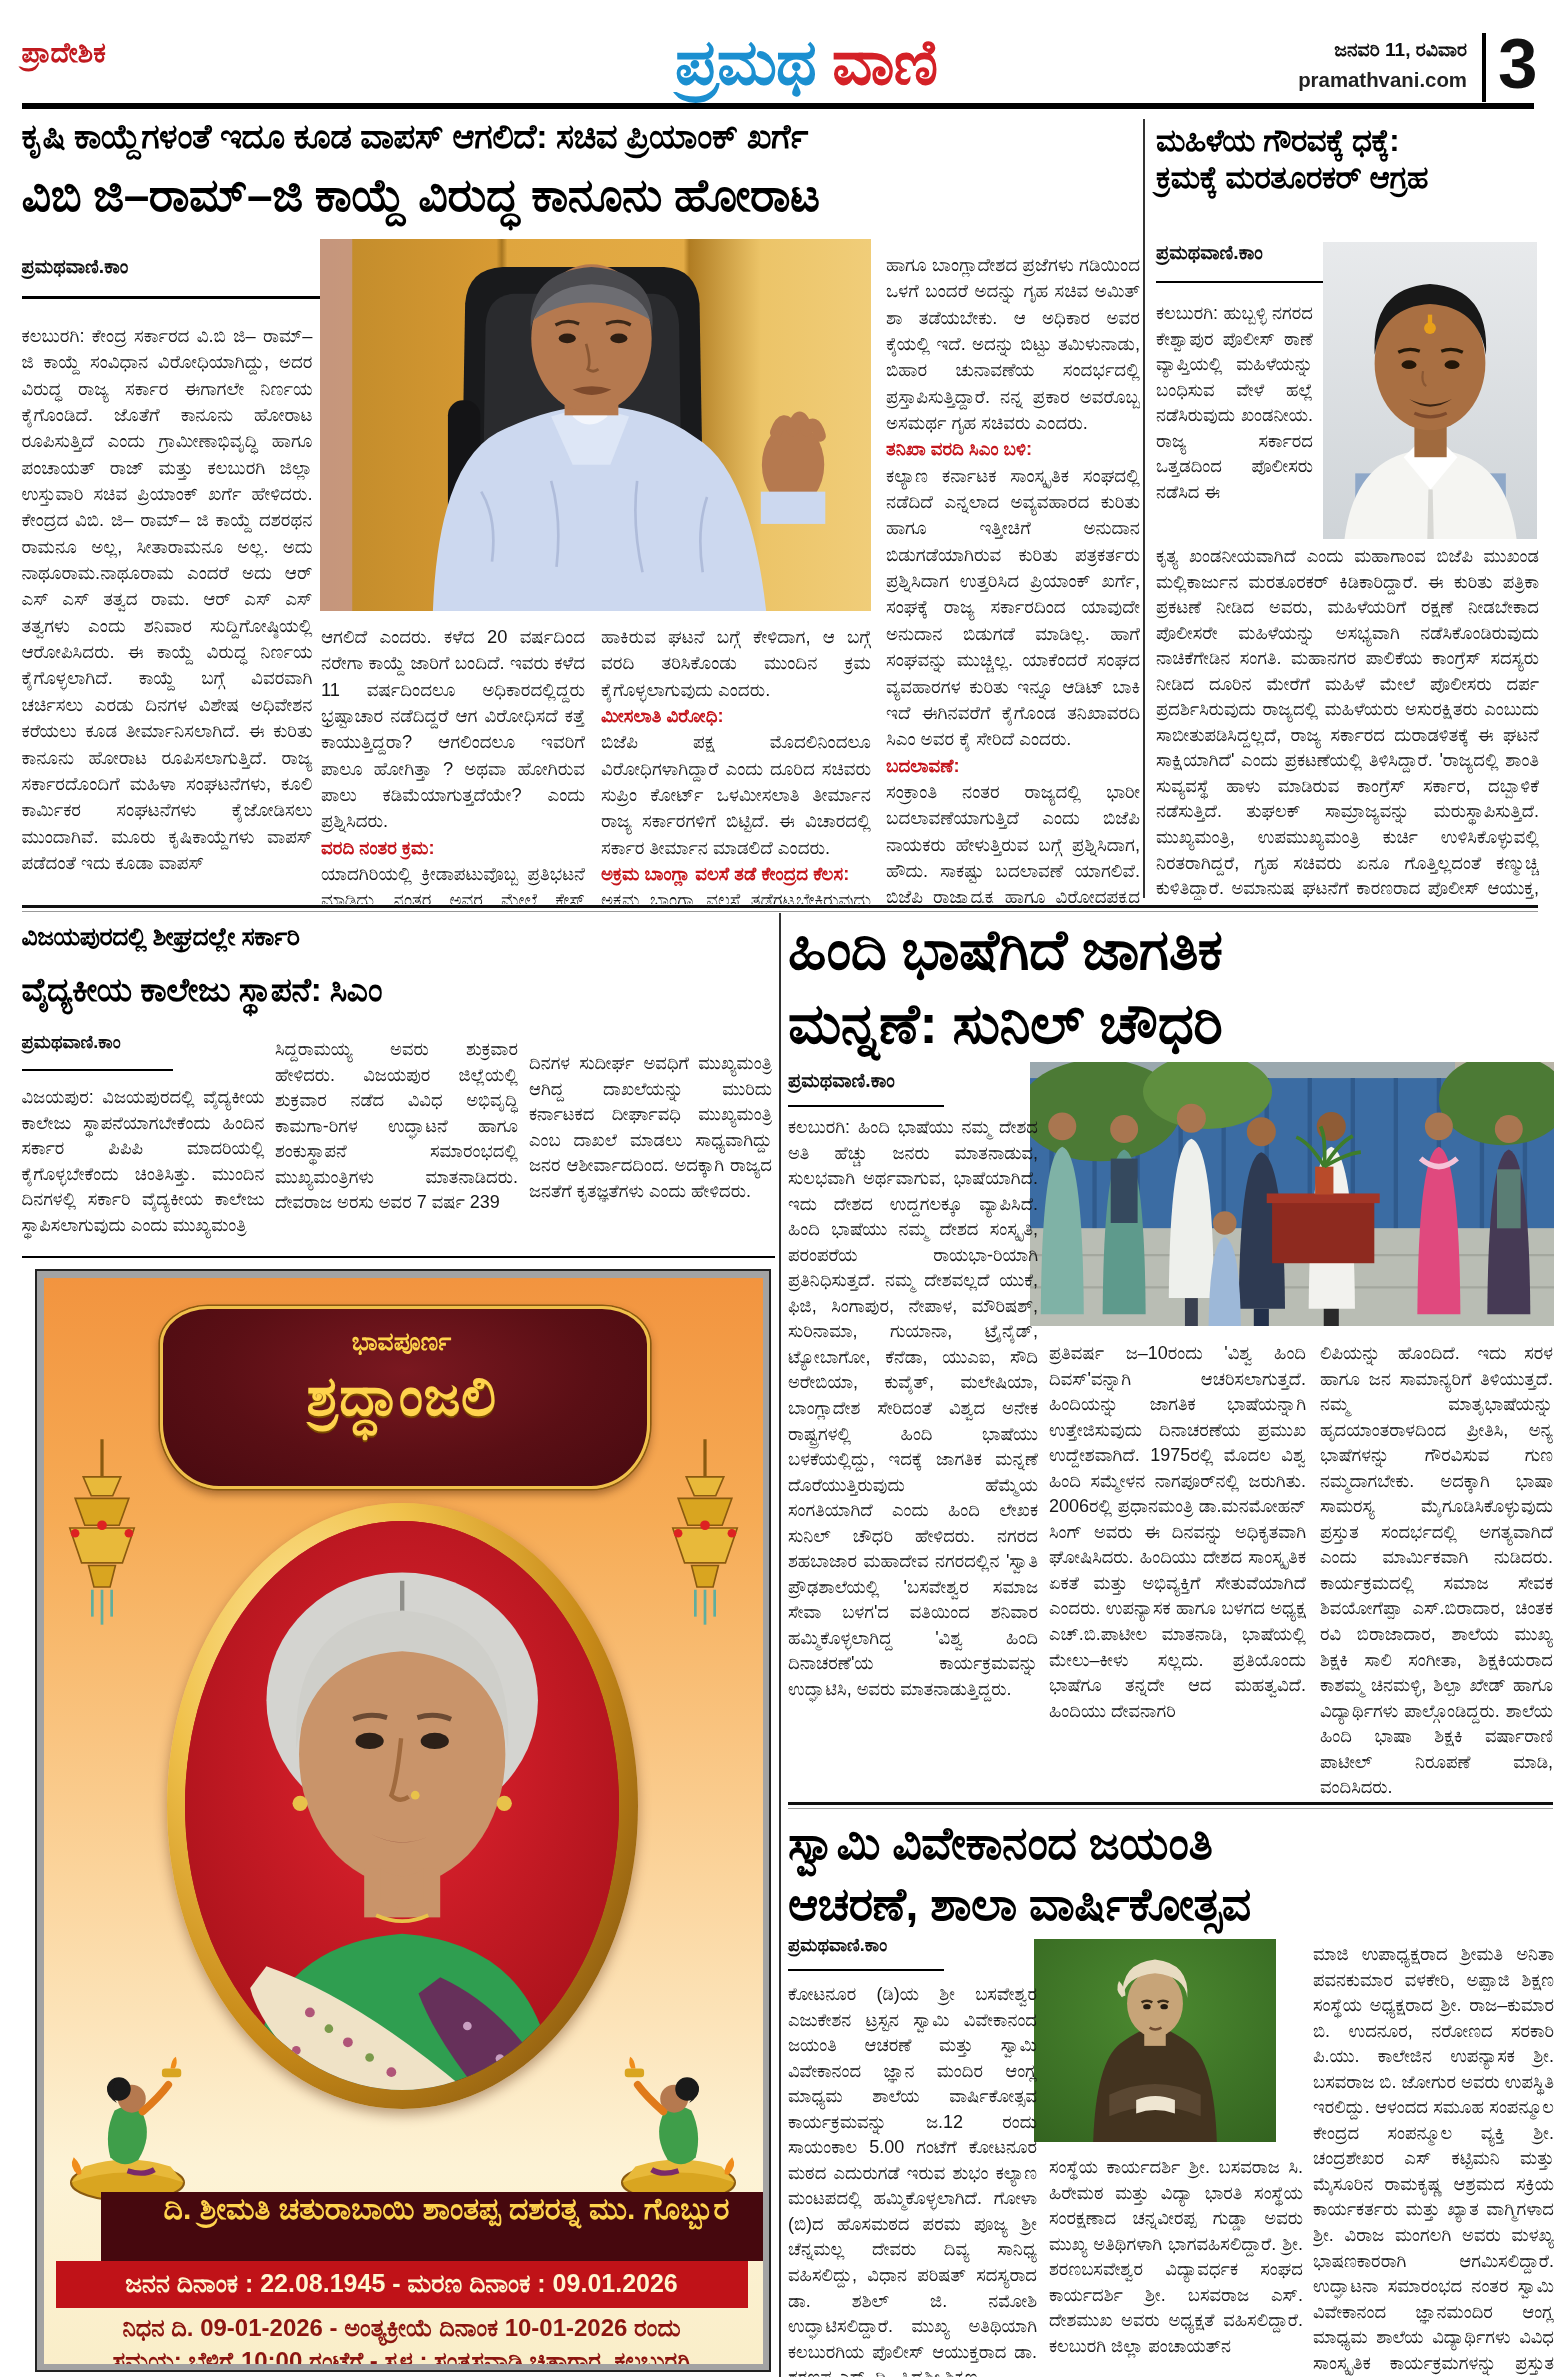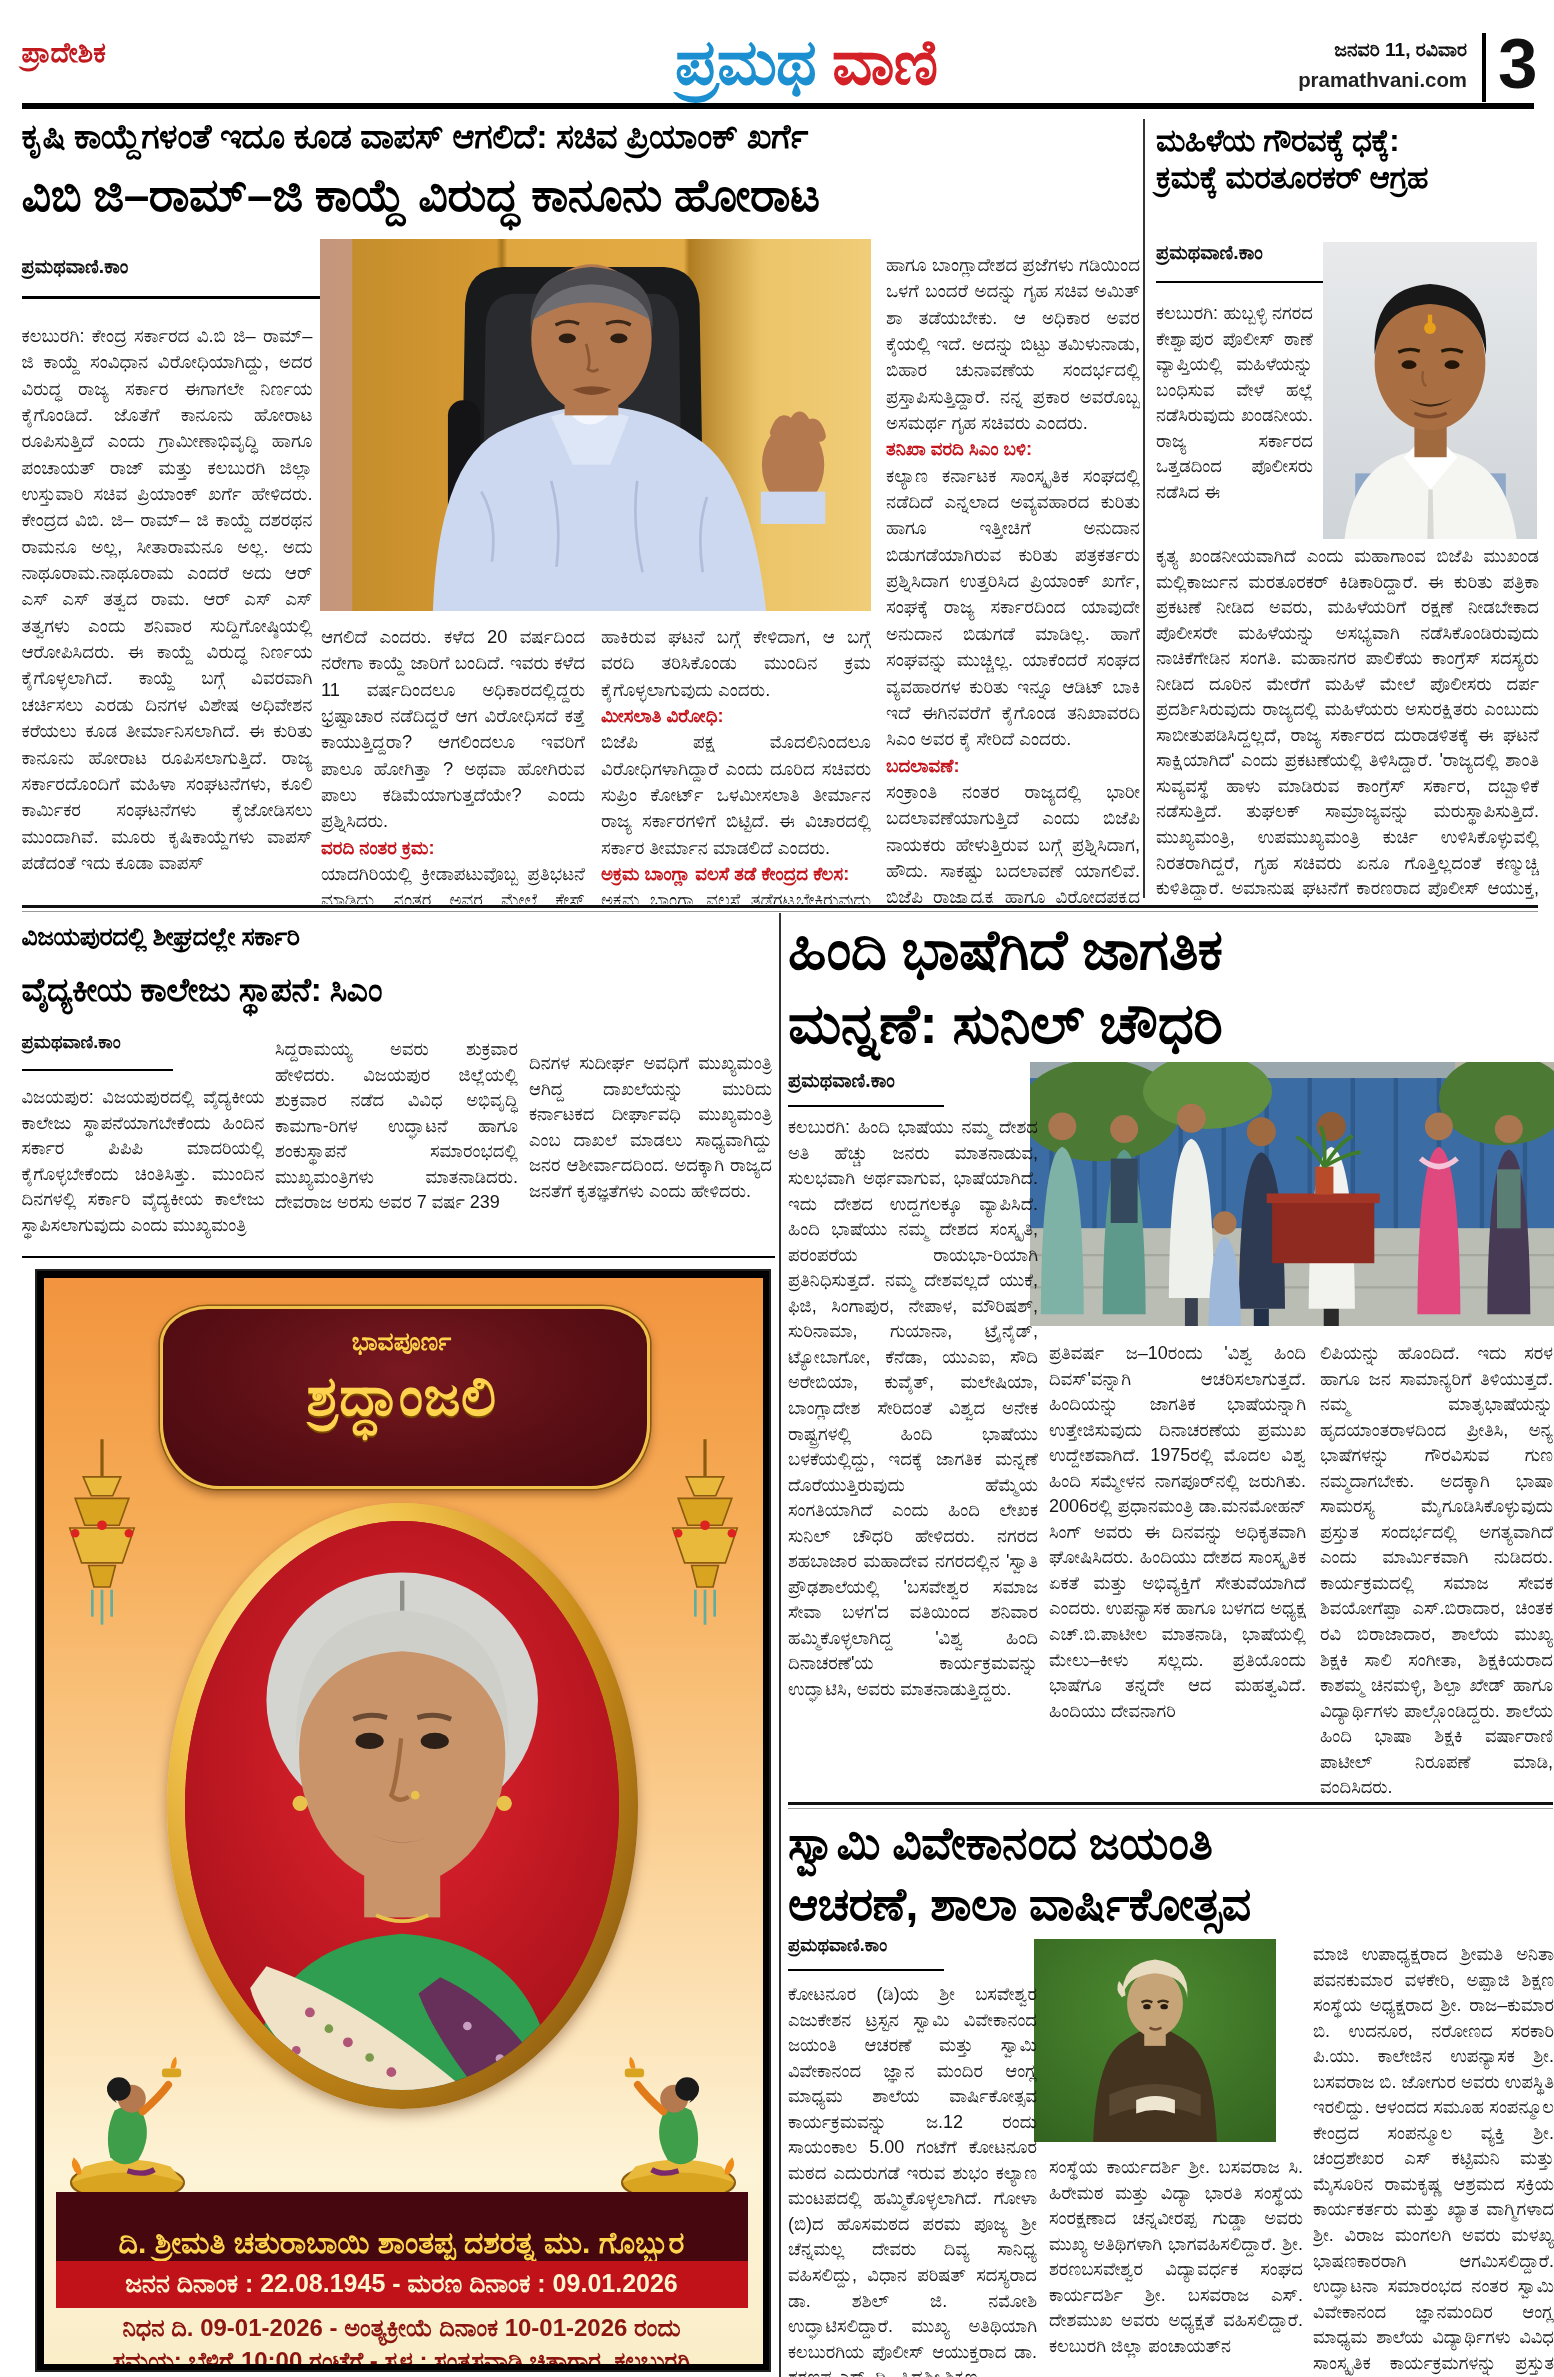--- a/index.html
+++ b/index.html
@@ -18,37 +18,37 @@
   .photo svg{display:block;width:100%;height:100%;}
   
   .masthead{font-weight:bold;font-size:63px;letter-spacing:-1.1px;text-align:center;line-height:1;}
   .mast-blue{color:#1b8fd0;}
   .mast-red{color:#d42127;}
   .region-tag{font-weight:bold;font-size:28px;color:#c01a1f;}
   .dateline{font-weight:bold;font-size:19px;color:#111;text-align:right;}
   .website{font-size:20.4px;color:#222;text-align:right;font-weight:bold;}
   .pageno{font-weight:bold;font-size:71px;color:#111;line-height:1;}
   
-  .ad-frame{border:2.2px solid #222;background:#000000;}
+  .ad-frame{border:2.2px solid #222;background:#a3a3a3;}
   .ad-inner{position:absolute;left:6.5px;top:6.5px;right:6.5px;bottom:6.5px;
             background:linear-gradient(180deg,#f2943f 0%,#f6ab55 22%,#fbd49c 55%,#fdf3d6 82%,#faeec9 100%);
             overflow:hidden;}
   .banner{background:radial-gradient(ellipse at 50% 35%,#7a1820 0%,#5a0f15 55%,#470a10 100%);
           border:3.8px solid #f0c14b;border-radius:48px 48px 59px 59px / 38px 38px 65px 65px;
           box-shadow:0 0 0 1.6px #8a5a10, 0 4.3px 9.7px rgba(60,20,0,.45);}
   .banner-small{color:#ffd34d;font-weight:bold;font-size:25px;text-align:center;}
   .banner-large{color:#ffd34d;font-weight:bold;font-size:55px;text-align:center;letter-spacing:0.5px;
                 text-shadow:0 1.6px 0 #7a4a00;}
   .oval-frame{border-radius:50%;
       background:radial-gradient(ellipse at 30% 25%,#ffe9a0 0%,#f0c14b 30%,#c88a18 60%,#8a5a10 85%,#6e4508 100%);
       box-shadow:0 5.4px 13px rgba(80,30,0,.4);}
   .oval-inner{position:absolute;left:18.3px;top:18.3px;right:18.3px;bottom:18.3px;border-radius:50%;overflow:hidden;
       background:#b50f18;}
   .name-band{background:#46080e;color:#ffd34d;font-weight:bold;font-size:30px;text-align:center;
-             display:flex;align-items:flex-end;justify-content:center;}
+             display:flex;align-items:flex-start;justify-content:center;margin-left:45px;}
   .dates-band{background:#c01218;color:#fff6cf;font-weight:bold;font-size:25px;text-align:center;
               display:flex;align-items:center;justify-content:center;}
   .info-line{color:#8c1510;font-weight:bold;font-size:24px;text-align:center;}
 </style>
 </head>
 <body>
 
 <div class="page">
 
   <div class="abs region-tag" style="left:21.5px;top:37px;">ಪ್ರಾದೇಶಿಕ</div>

